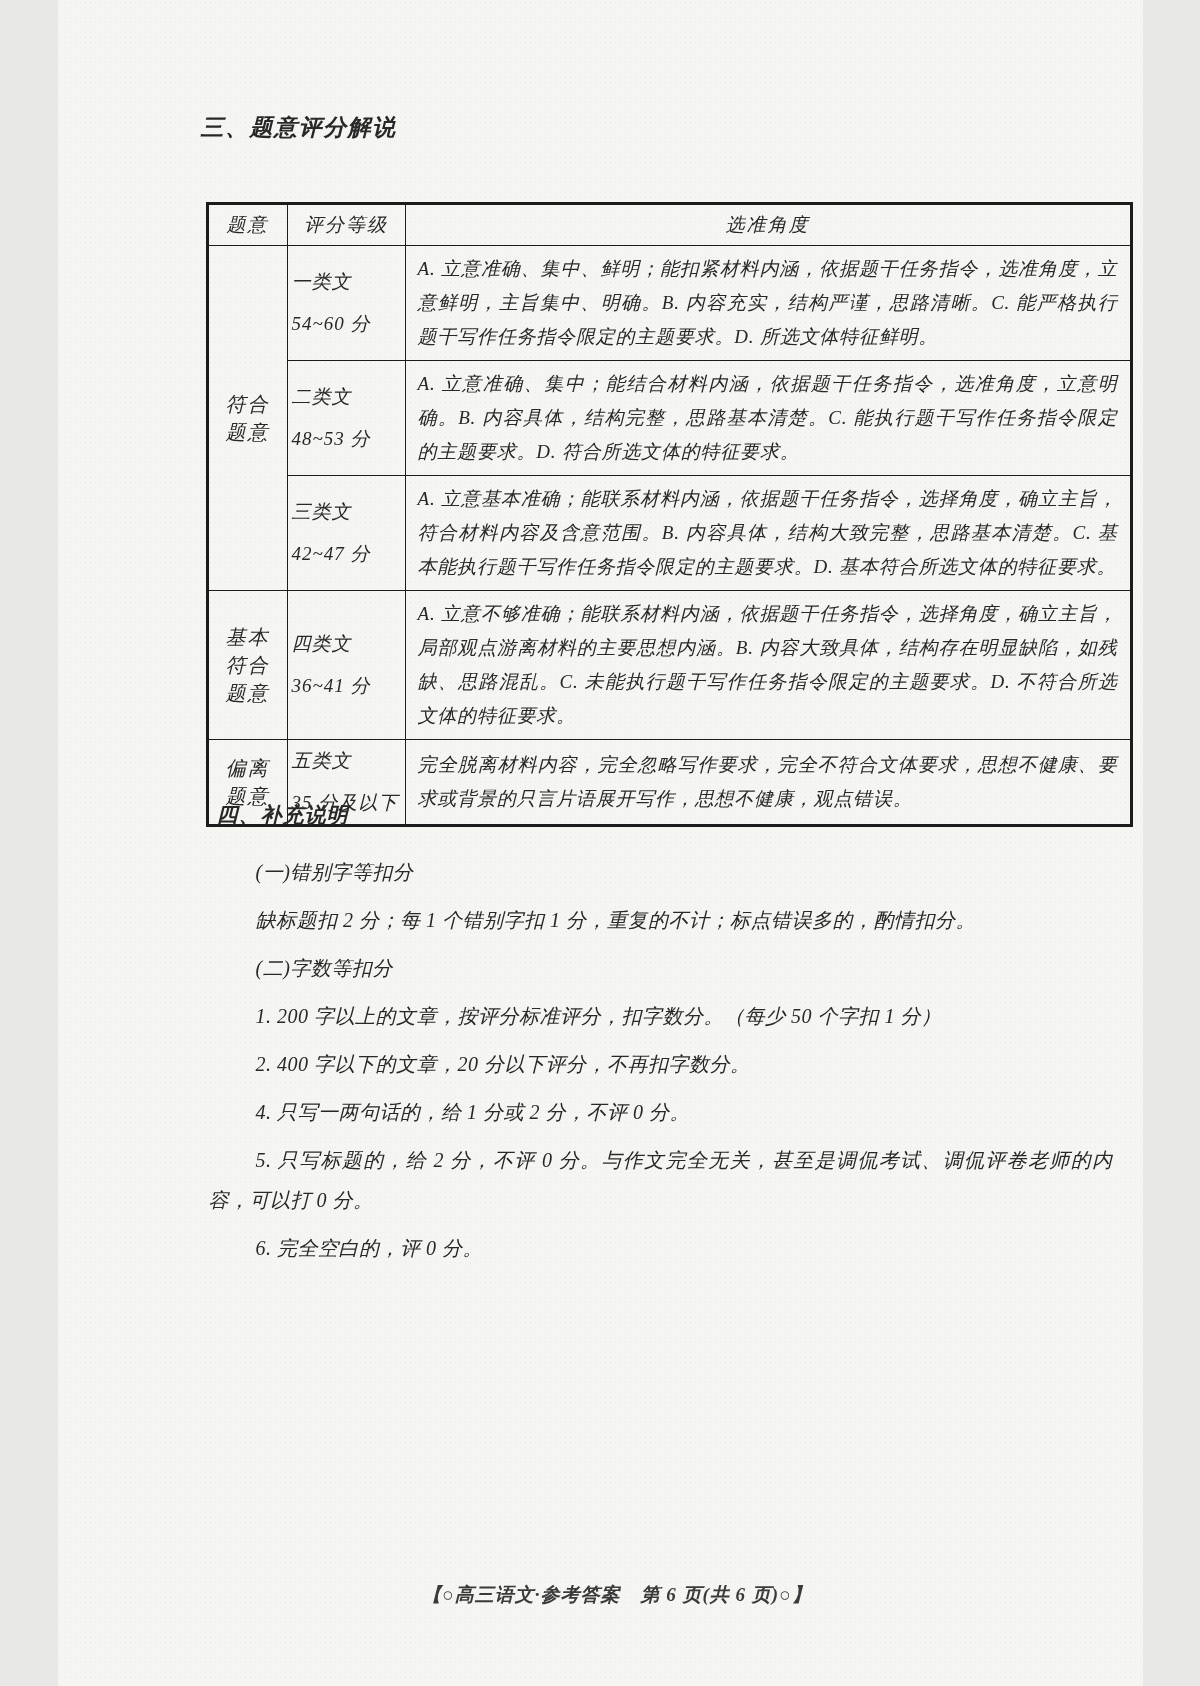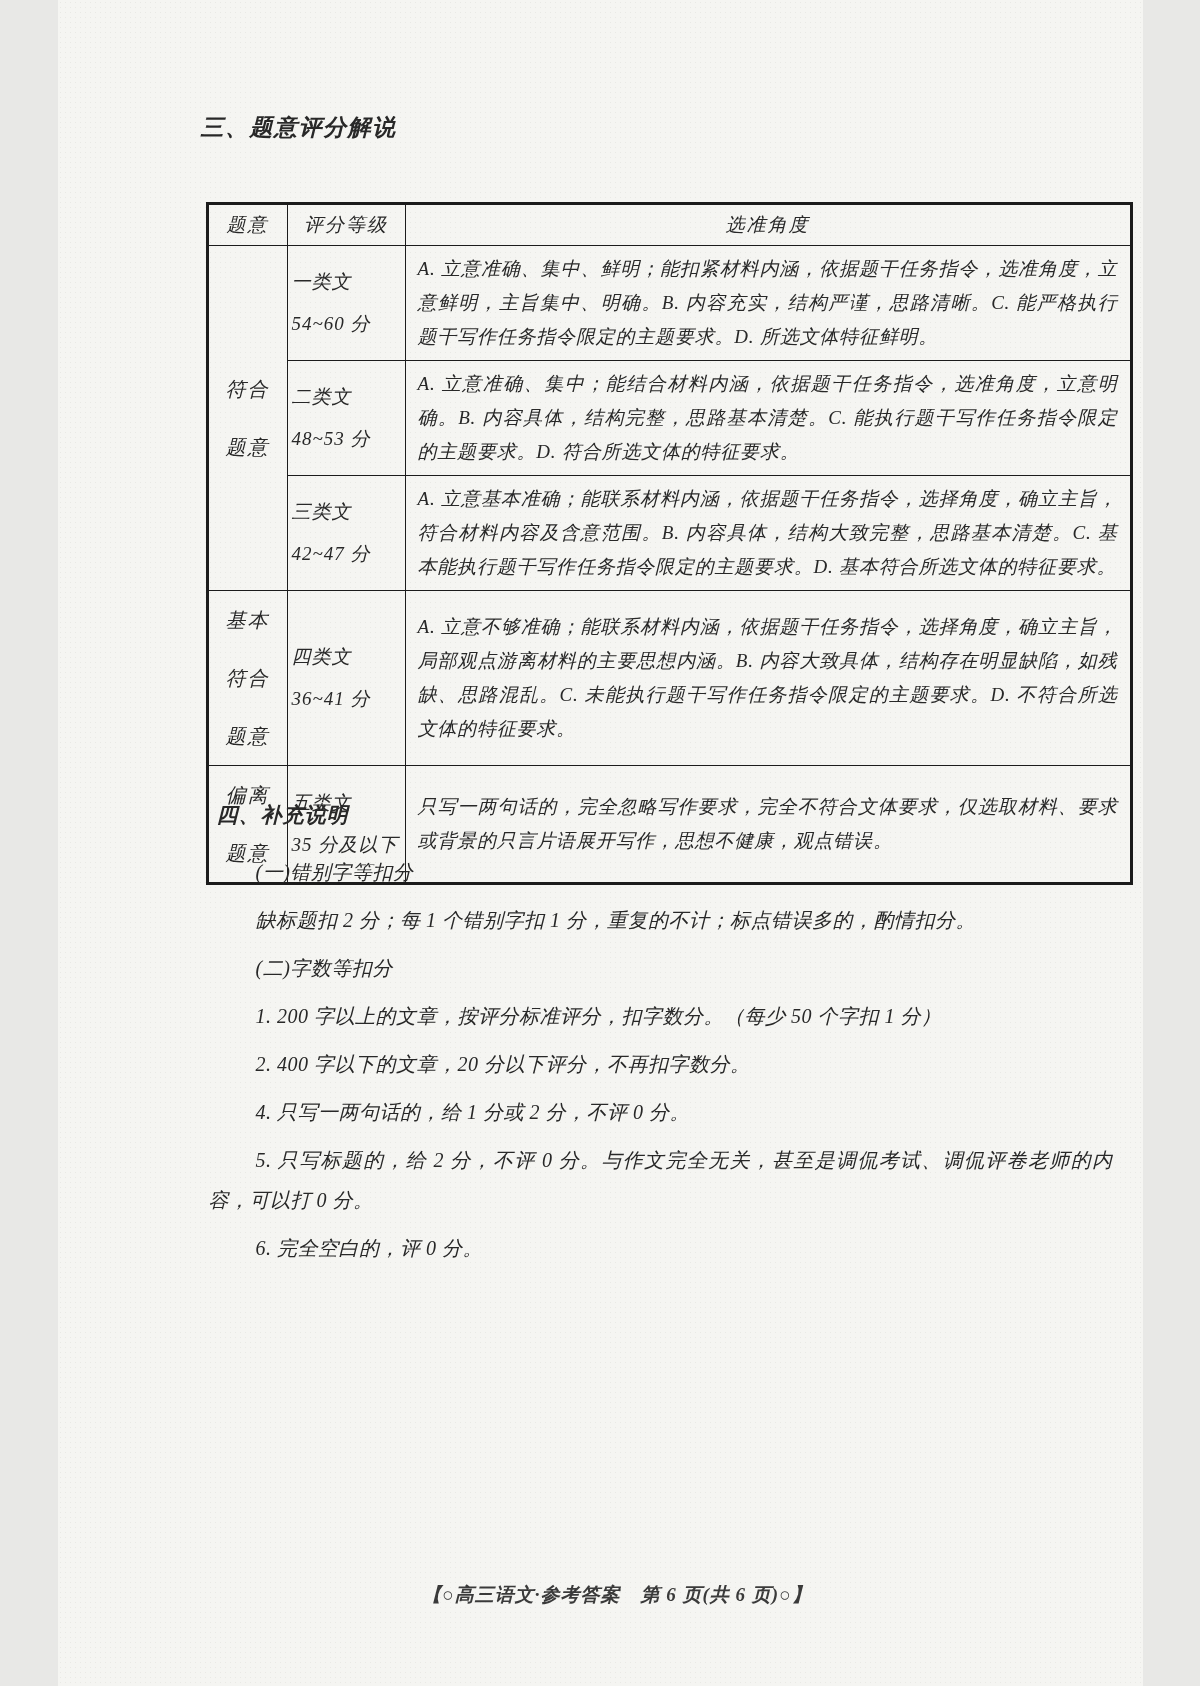--- a/index.html
+++ b/index.html
@@ -35,21 +35,21 @@
   .rubric th {
     height:40px; font-size:19px; font-weight:normal;
     text-align:center; letter-spacing:2px; padding:0;
   }
   col.c-topic { width:80px; }
   col.c-grade { width:118px; }
   col.c-feat  { width:726px; }
 
   td.category {
     text-align:center; vertical-align:middle;
-    font-size:20px; line-height:58px; letter-spacing:2px;
+    font-size:20px; line-height:28px; letter-spacing:2px;
     white-space:pre-line; padding:0 6px;
   }
   td.grade {
     text-align:left; vertical-align:middle;
     font-size:19px; line-height:42px; letter-spacing:1px;
     white-space:pre-line; padding:0 4px;
   }
   td.features {
     font-size:19px; line-height:34px; letter-spacing:0.8px;
     padding:6px 12px; text-align:justify; vertical-align:middle;
@@ -115,21 +115,21 @@
 题意</td>
         <td class="grade">四类文
 36~41 分</td>
         <td class="features">A. 立意不够准确；能联系材料内涵，依据题干任务指令，选择角度，确立主旨，局部观点游离材料的主要思想内涵。B. 内容大致具体，结构存在明显缺陷，如残缺、思路混乱。C. 未能执行题干写作任务指令限定的主题要求。D. 不符合所选文体的特征要求。</td>
       </tr>
       <tr>
         <td class="category">偏离
 题意</td>
         <td class="grade">五类文
 35 分及以下</td>
-        <td class="features">只写一两句话的，完全忽略写作要求，完全不符合文体要求，仅选取材料、要求或背景的只言片语展开写作，思想不健康，观点错误。</td>
+        <td class="features">完全脱离材料内容，完全忽略写作要求，完全不符合文体要求，思想不健康、要求或背景的只言片语展开写作，思想不健康，观点错误。</td>
       </tr>
     </tbody>
   </table>
 
   <div class="notes">
     <h3>四、补充说明</h3>
     <p>(一)错别字等扣分</p>
     <p>缺标题扣 2 分；每 1 个错别字扣 1 分，重复的不计；标点错误多的，酌情扣分。</p>
     <p>(二)字数等扣分</p>
     <p>1. 200 字以上的文章，按评分标准评分，扣字数分。（每少 50 个字扣 1 分）</p>

